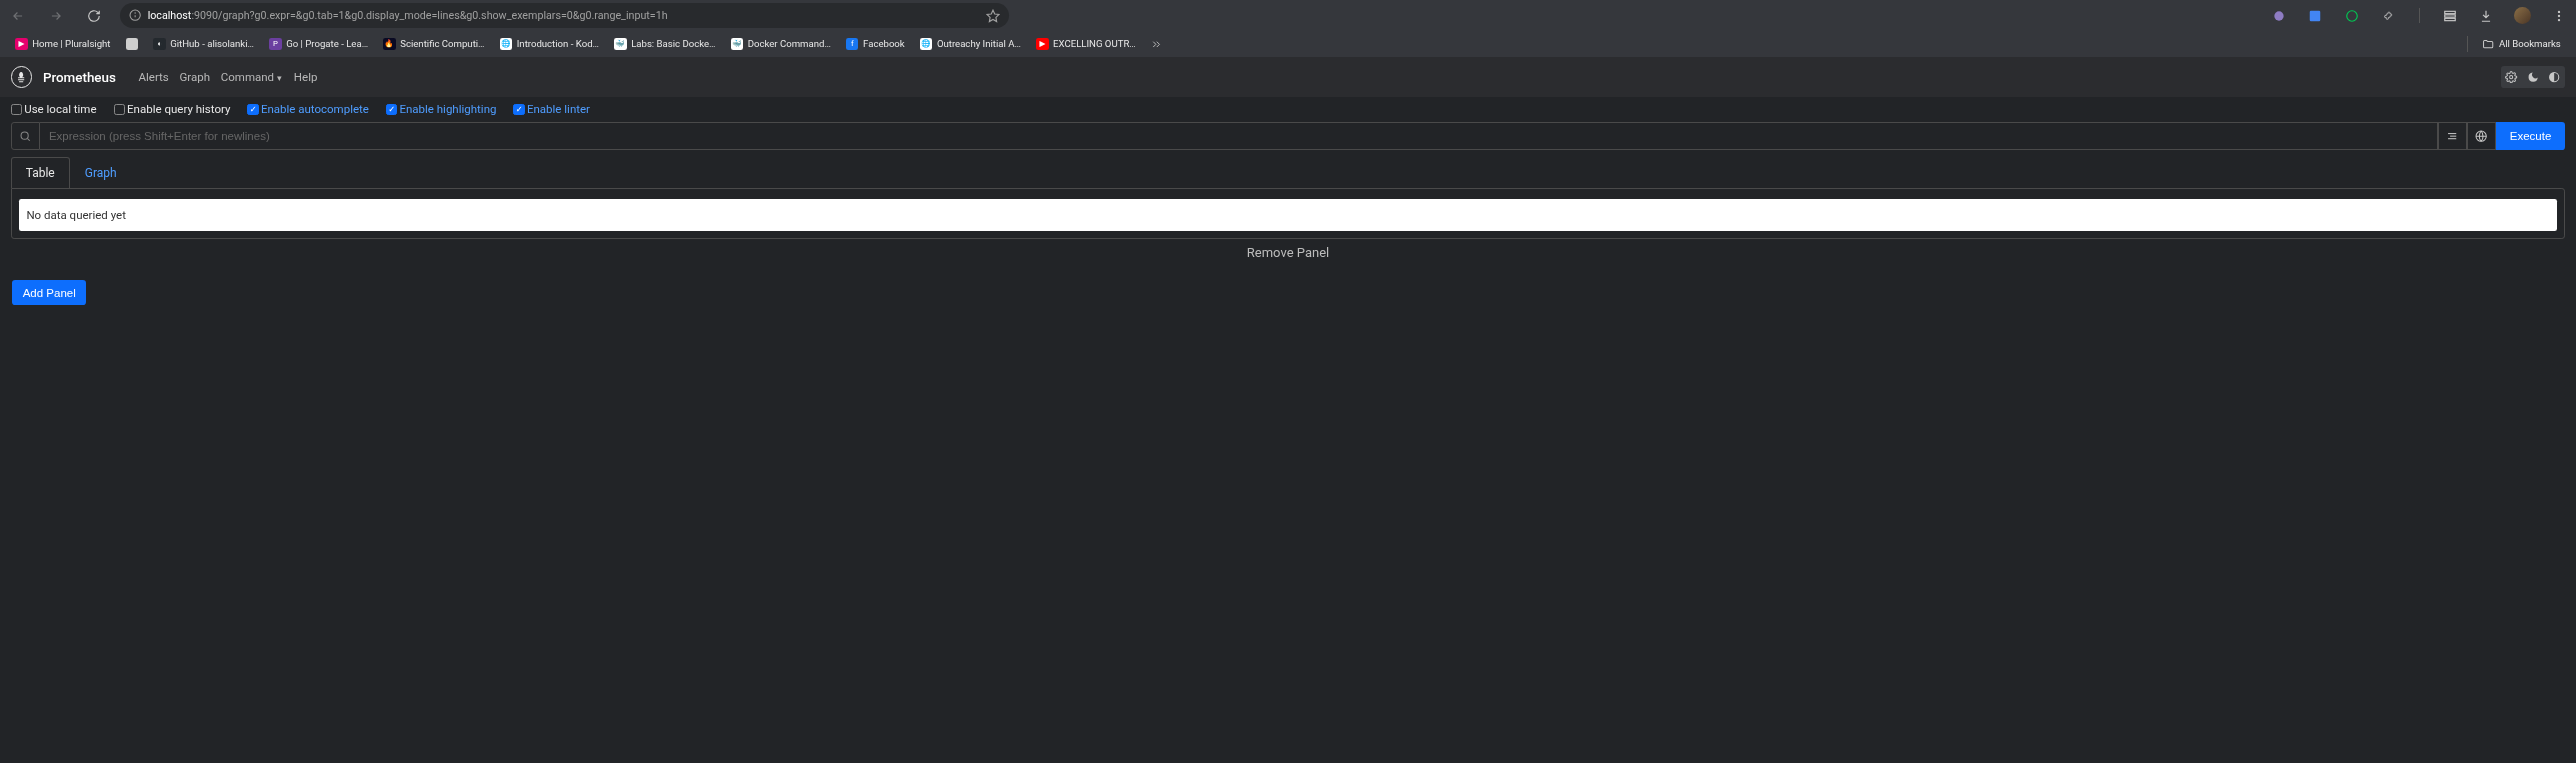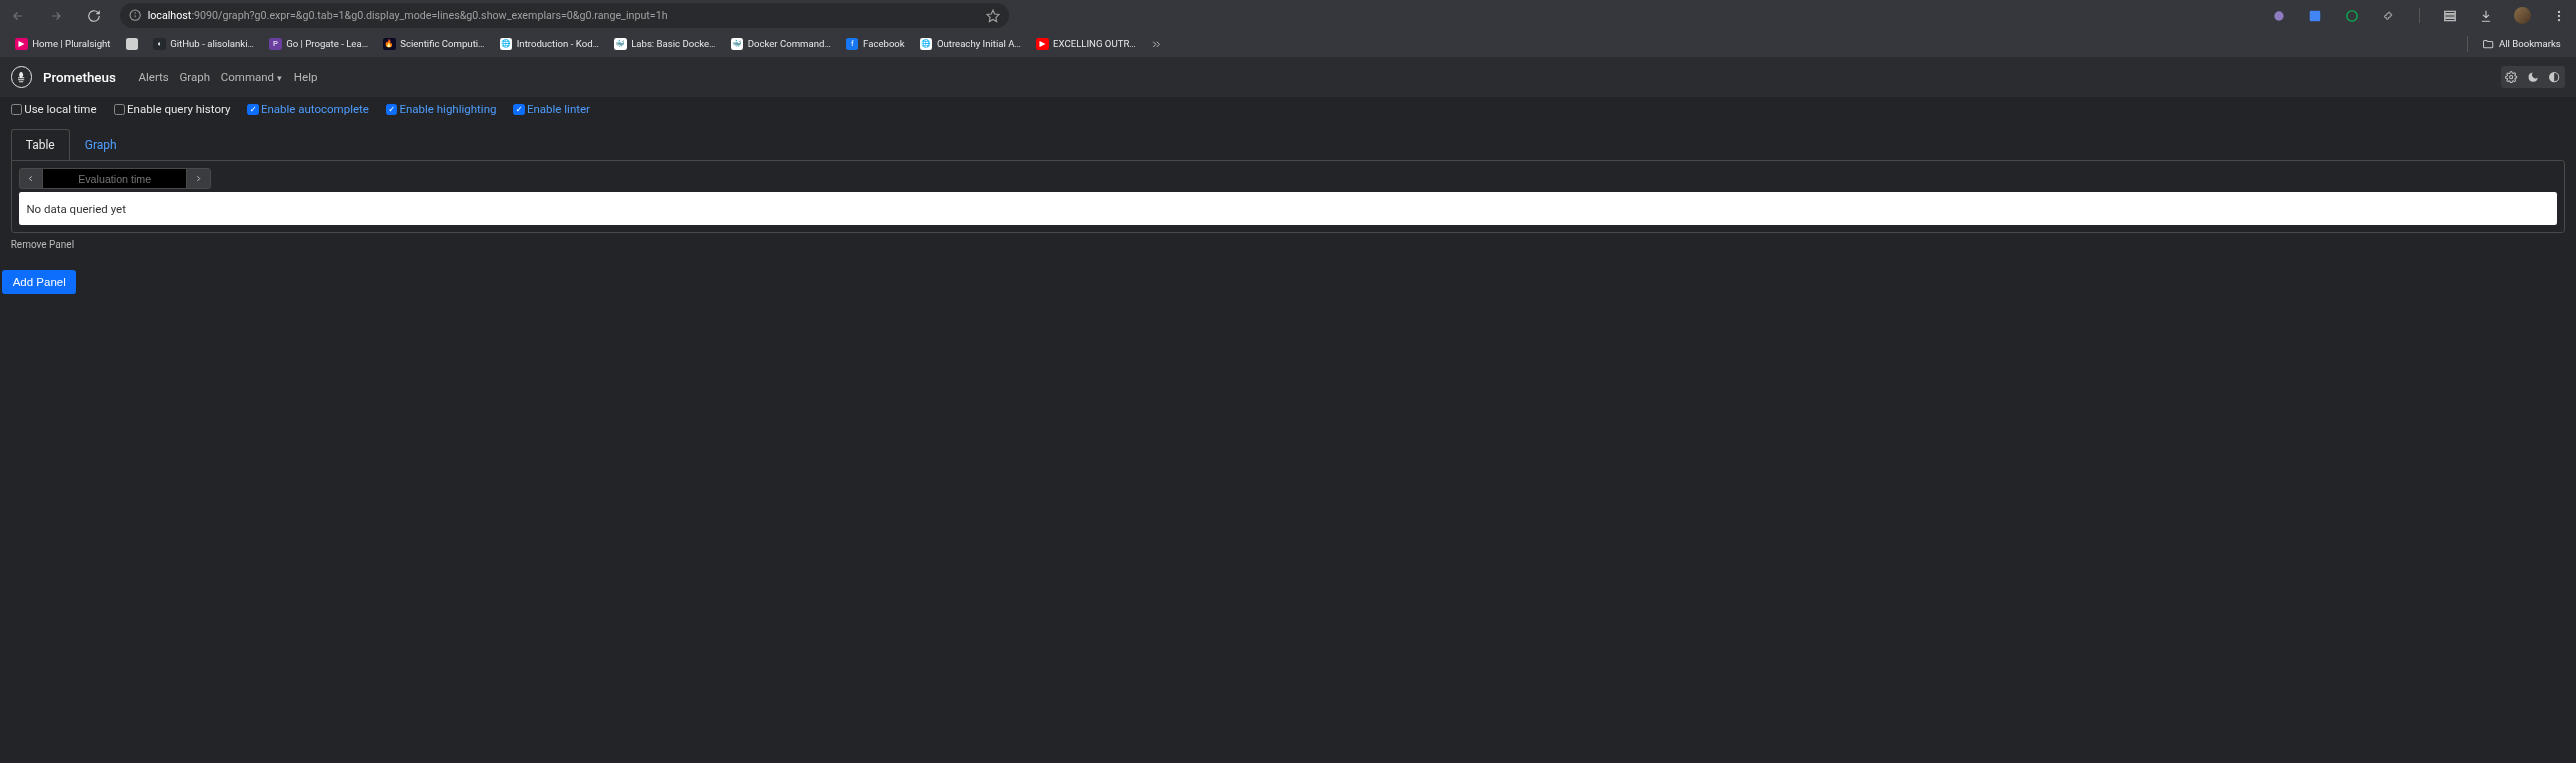--- a/index.html
+++ b/index.html
@@ -248,28 +248,28 @@
 }
 .no-data {
   background: #fff;
   color: #333;
   padding: 9.2px 7.7px;
   margin-top: 3px;
   border-radius: 2.3px;
   font-size: 11.5px;
 }
 .remove-panel {
-  text-align: left;
+  text-align: center;
   color: #bcbcbc;
-  font-size: 10px;
+  font-size: 13px;
   padding: 6.1px 0;
   cursor: pointer;
 }
 .add-panel-btn {
-  margin: 14px 2px;
+  margin: 14px 12px;
   padding: 6.1px 10.7px;
   background: #0d6efd;
   color: #fff;
   border: none;
   border-radius: 3.1px;
   font-size: 11.5px;
   cursor: pointer;
 }
 svg { display: block; }
 </style>
@@ -477,40 +477,50 @@
     <span class="chk-label blue">Enable highlighting</span>
   </div>
   <div class="checkbox-wrap">
     <div class="chk checked"></div>
     <span class="chk-label blue">Enable linter</span>
   </div>
 </div>
 
 
 <div class="panel-area">
+  <div class="query-row">
+    <div class="query-search-btn">
+      <svg width="12.3" height="12.3" viewBox="0 0 24 24" fill="none" stroke="currentColor" stroke-width="2">
+          <circle cx="11" cy="11" r="7"></circle>
+          <line x1="21" y1="21" x2="16.65" y2="16.65"></line>
+        </svg>
+    </div>
+    <input type="text" class="query-input" placeholder="Expression (press Shift+Enter for newlines)" style="">
+    <div class="query-inline-btn">
+      <svg width="12.3" height="12.3" viewBox="0 0 24 24" fill="none" stroke="#c7c7c7" stroke-width="2">
+          <line x1="4" y1="7" x2="20" y2="7"></line>
+          <line x1="8" y1="12" x2="20" y2="12"></line>
+          <line x1="4" y1="17" x2="20" y2="17"></line>
+        </svg>
+    </div>
+    <div class="query-world-btn">
+      <svg width="12.3" height="12.3" viewBox="0 0 24 24" fill="none" stroke="#c7c7c7" stroke-width="2">
+          <circle cx="12" cy="12" r="10"></circle>
+          <path d="M2 12h20M12 2a15.3 15.3 0 010 20M12 2a15.3 15.3 0 000 20"></path>
+        </svg>
+    </div>
+    <button class="execute-btn">Execute</button>
+  </div>
 
   <div class="tabs-row">
     <div class="tab active">Table</div>
     <div class="tab">Graph</div>
   </div>
 
   <div class="result-panel">
-    <div class="eval-time-row">
-      <div class="eval-arrow left">
-        <svg width="9.2" height="9.2" viewBox="0 0 24 24" fill="none" stroke="currentColor" stroke-width="2.5">
-            <path d="M15 18l-6-6 6-6"></path>
-          </svg>
-      </div>
-      <input type="text" class="eval-input" placeholder="Evaluation time" style="">
-      <div class="eval-arrow right">
-        <svg width="9.2" height="9.2" viewBox="0 0 24 24" fill="none" stroke="currentColor" stroke-width="2.5">
-            <path d="M9 18l6-6-6-6"></path>
-          </svg>
-      </div>
-    </div>
     <div class="no-data">No data queried yet</div>
   </div>
 
   <div class="remove-panel">Remove Panel</div>
 </div>
 
 <button class="add-panel-btn">Add Panel</button>
 
 
 

